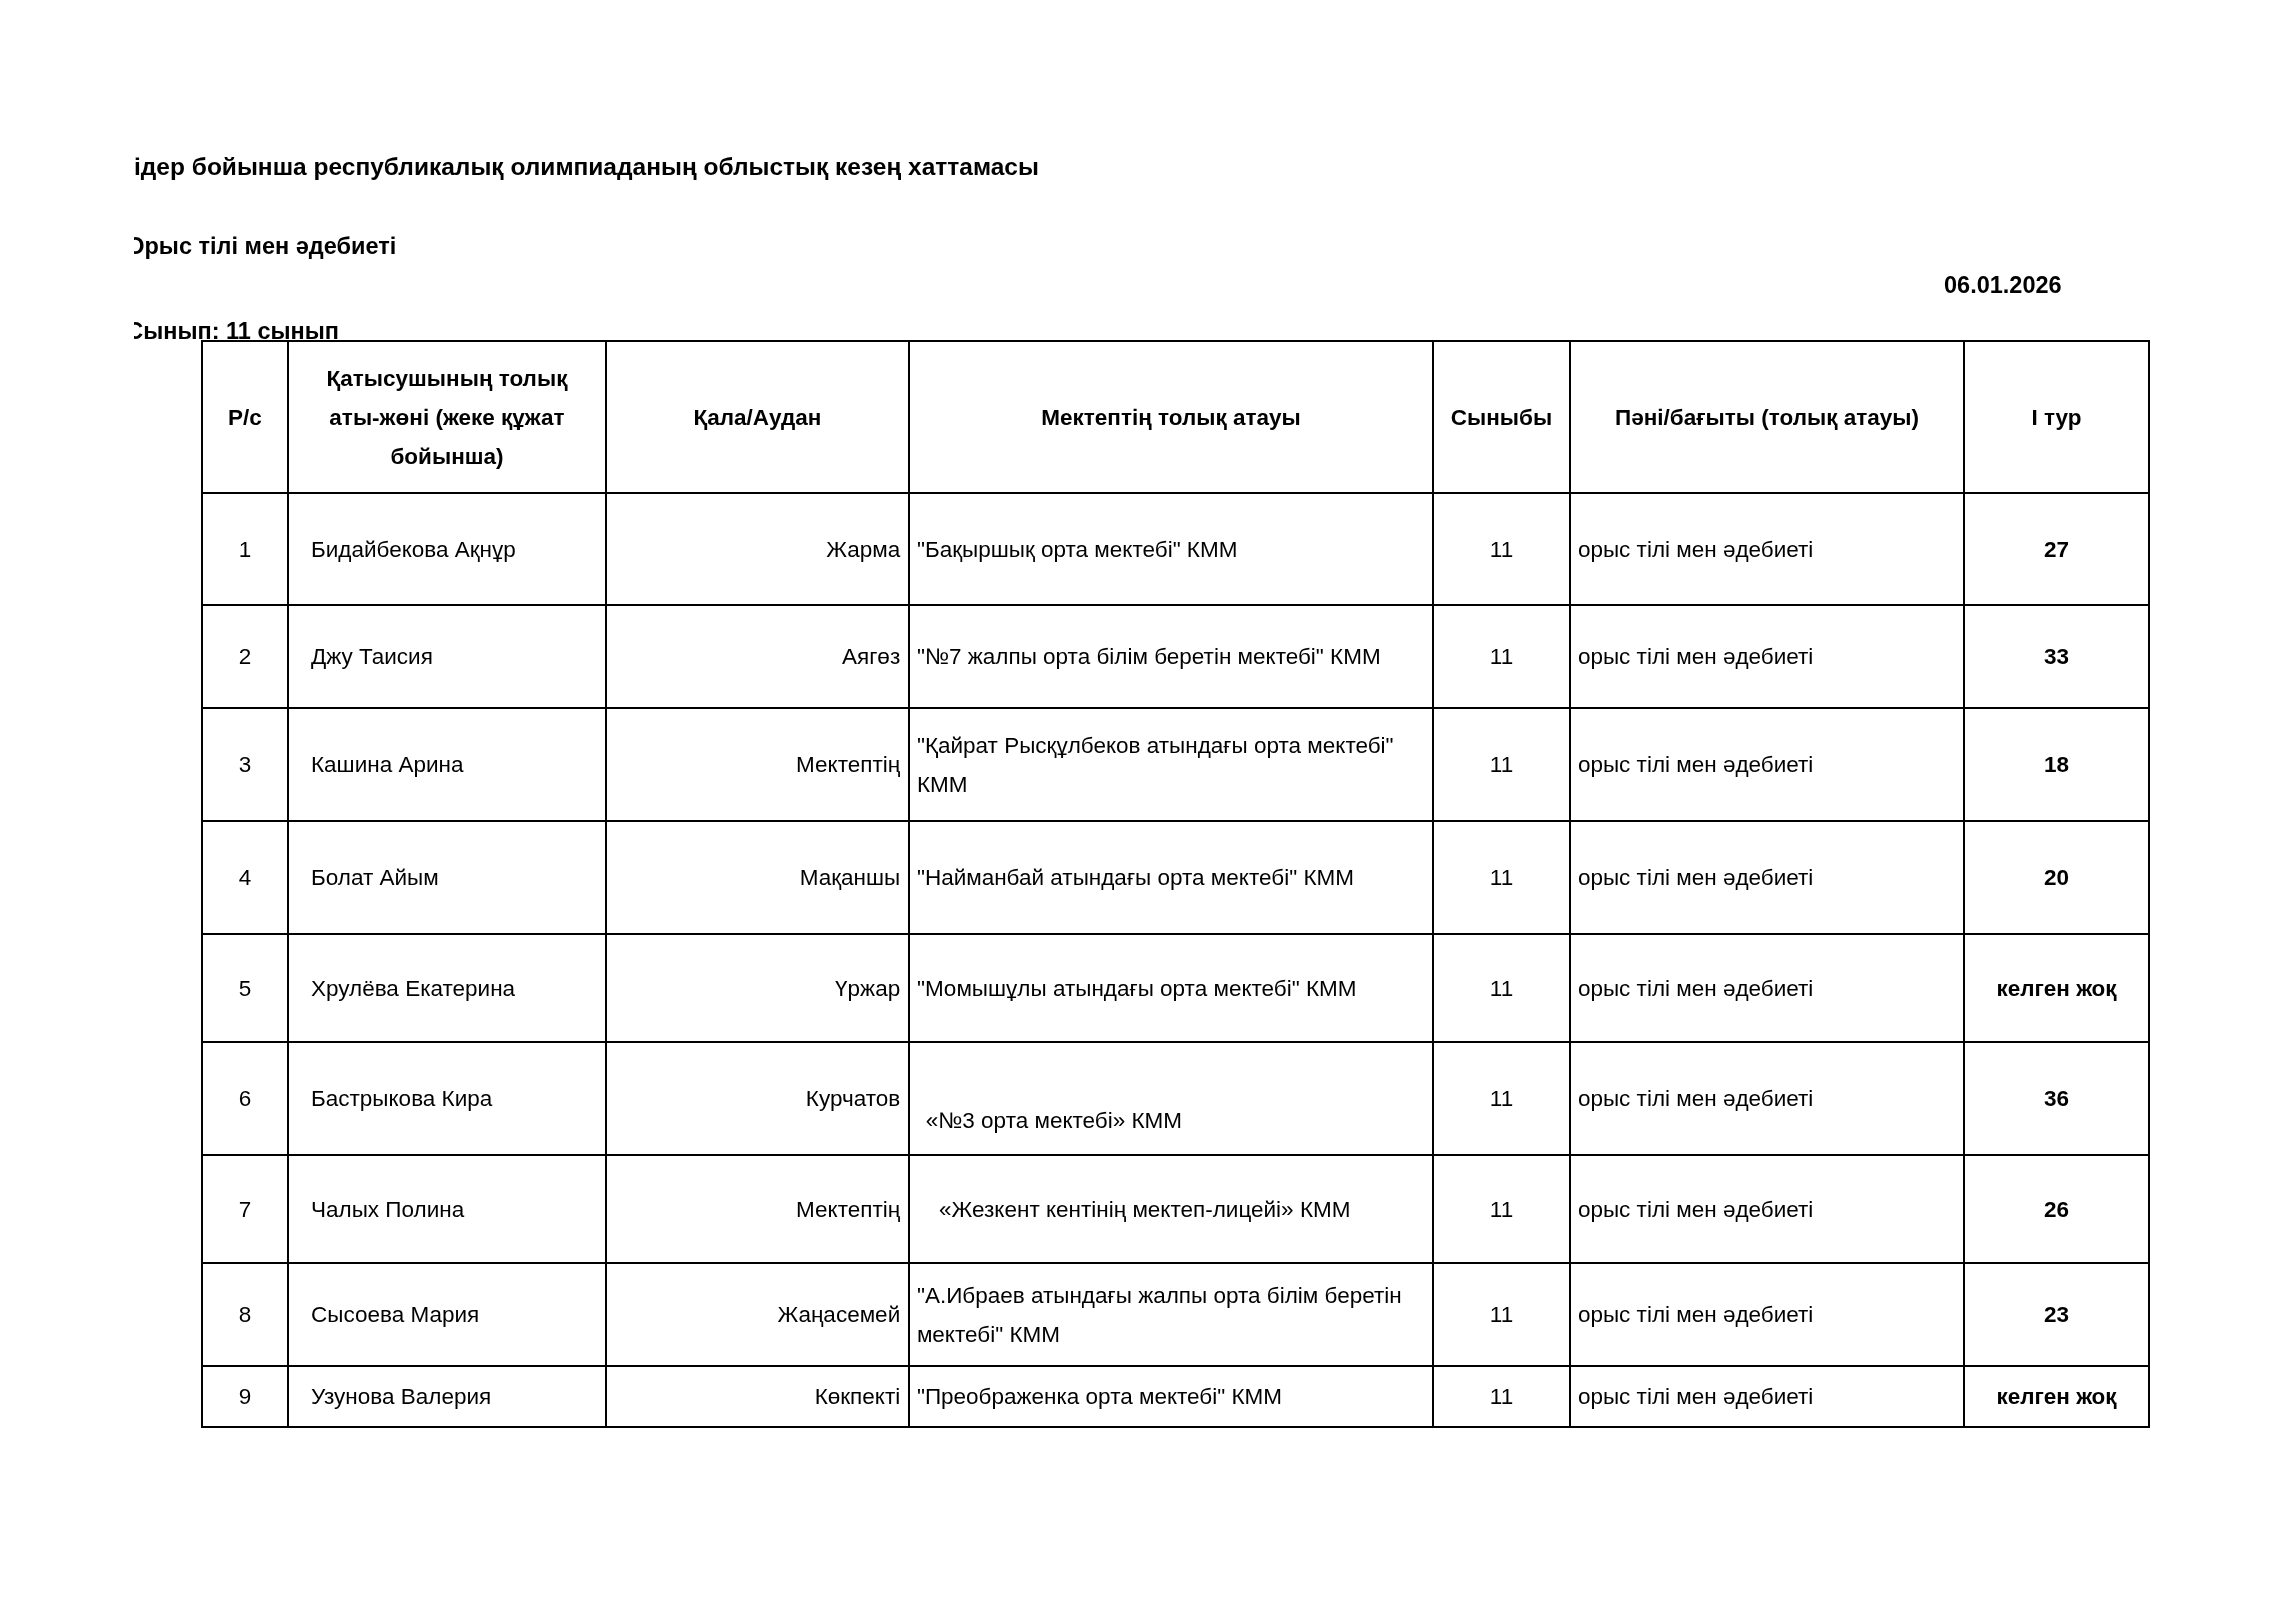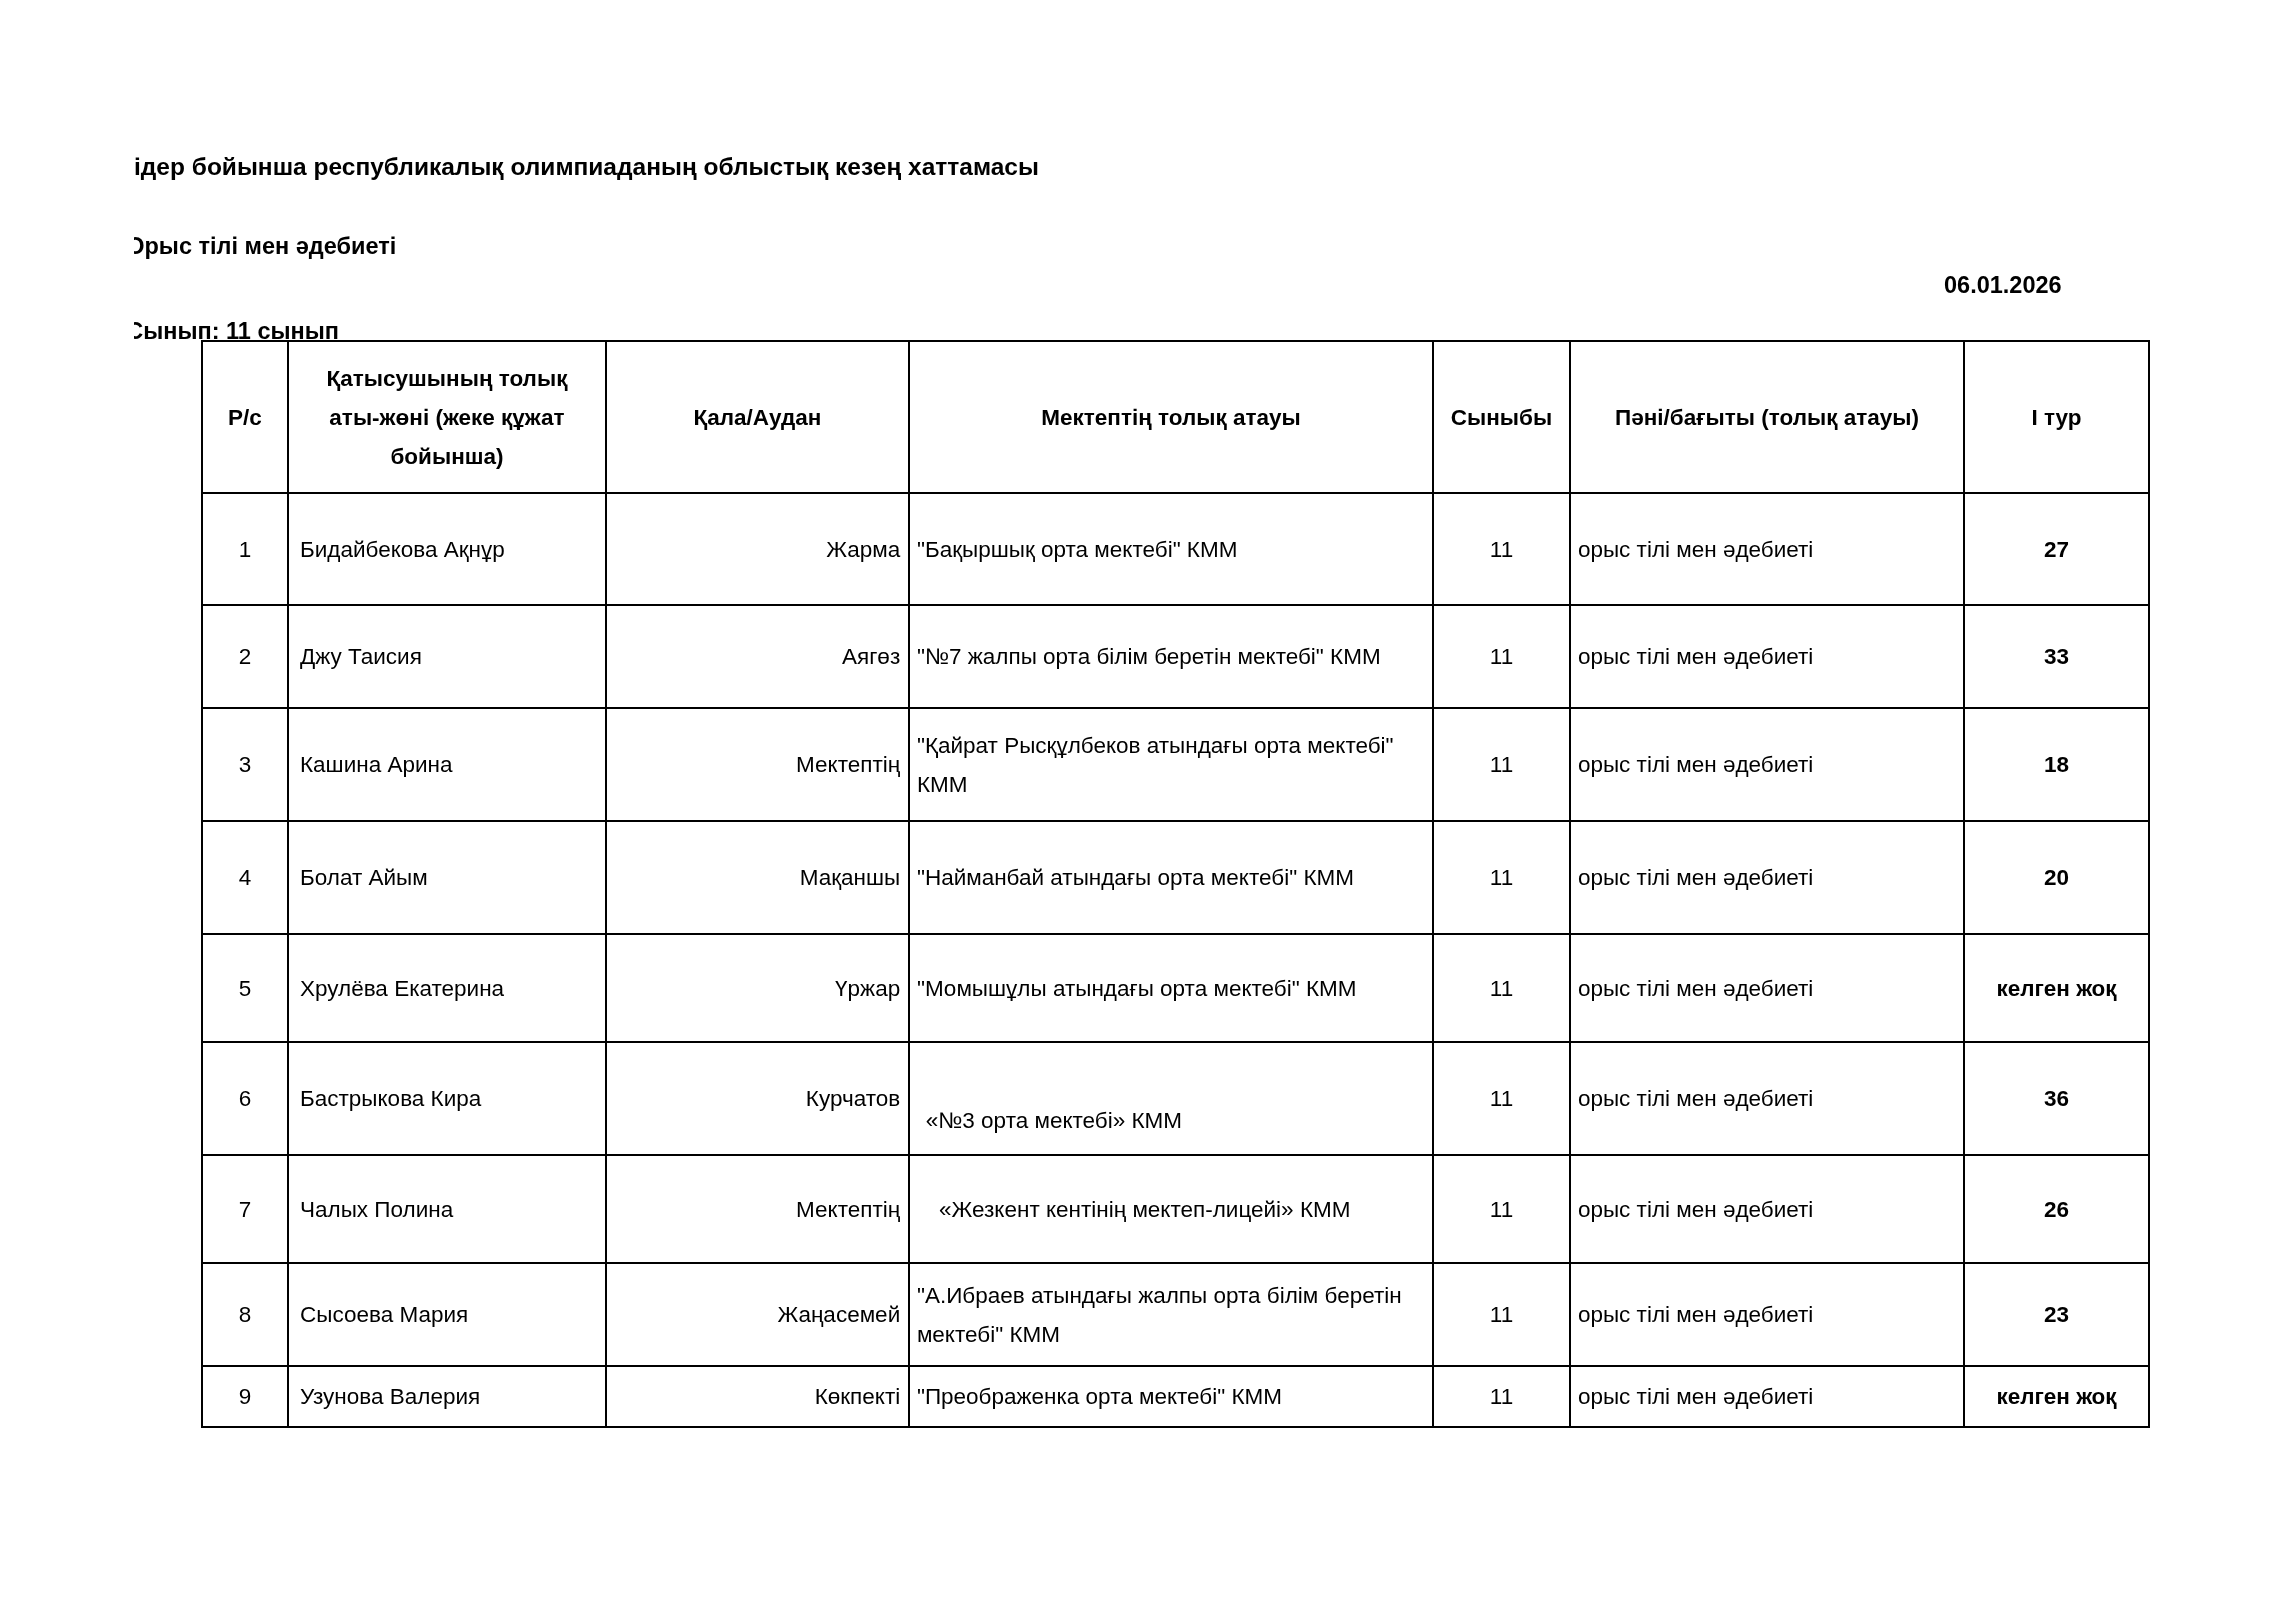--- a/index.html
+++ b/index.html
@@ -63,21 +63,21 @@
     font-weight: bold;
     text-align: center;
     vertical-align: middle;
     padding: 3.9px 9.8px;
   }
   .results td {
     vertical-align: middle;
     padding: 3.9px 7.8px;
   }
   td.col-num   { text-align: center; }
-  td.col-name  { text-align: left; padding-left: 11px; }
+  td.col-name  { text-align: left; padding-left: 22px; }
   td.col-city  { text-align: right; padding-left: 6.9px; }
   td.col-school{ text-align: left; padding-left: 6.9px; }
   td.col-grade { text-align: center; }
   td.col-subject { text-align: left; padding-left: 6.9px; }
   td.col-score { text-align: center; font-weight: bold; }
   
   .results tbody tr:nth-child(6) td.col-school {
     vertical-align: bottom;
     padding-bottom: 13.7px;
     padding-left: 15.7px;

